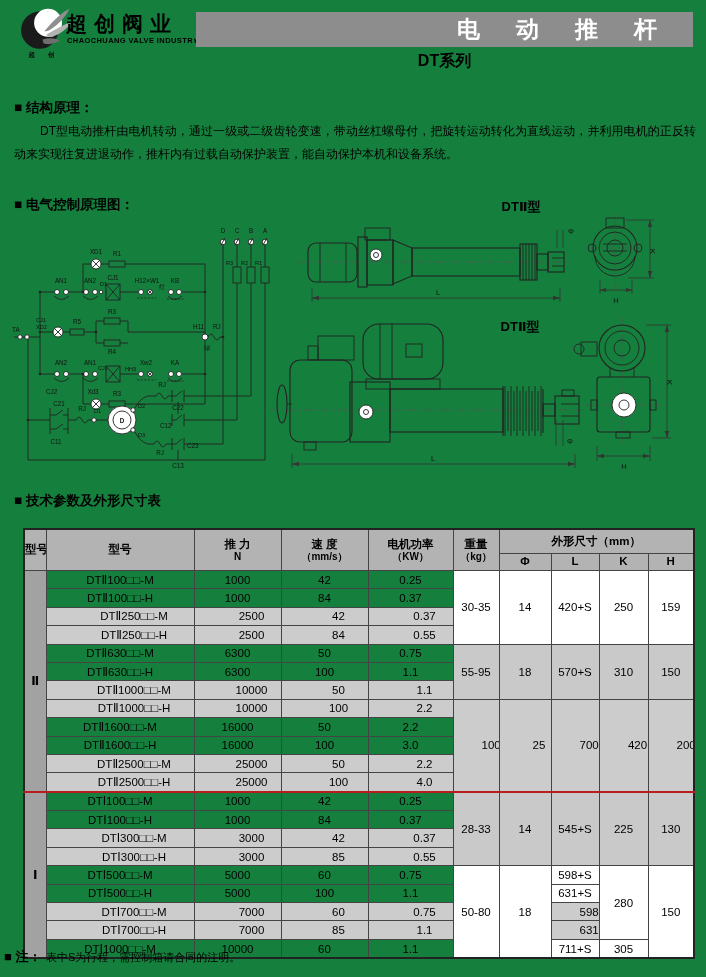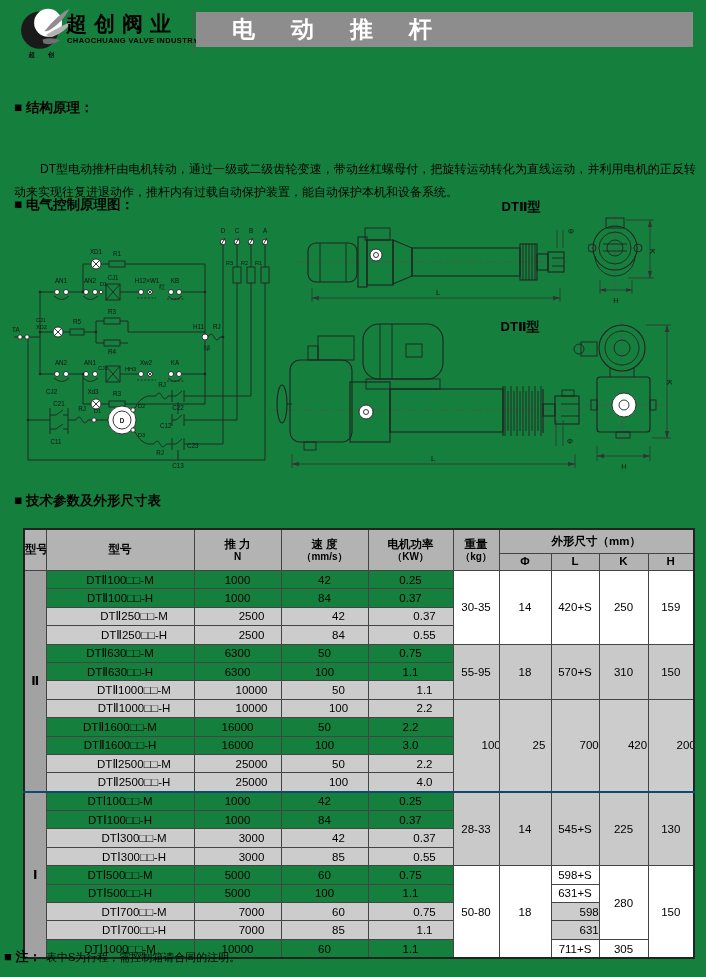--- a/index.html
+++ b/index.html
@@ -6,28 +6,28 @@
   #page{position:relative;width:706px;height:977px;background:#15803d;overflow:hidden;
         font-family:"Liberation Sans","DejaVu Sans",sans-serif;color:#000;}
   .abs{position:absolute;}
 
   
   #logo-block{left:10px;top:6px;width:186px;height:54px;}
   #company-cn{left:66px;top:10px;font-size:21px;font-weight:bold;letter-spacing:7px;white-space:nowrap;}
   #company-en{left:67px;top:36px;font-size:7.5px;font-weight:bold;letter-spacing:0.4px;white-space:nowrap;}
   #logo-divider{left:193px;top:9px;width:1px;height:42px;background:#555;}
   #banner{left:196px;top:12px;width:497px;height:35px;background:#8d8d8d;
-          color:#fff;font-size:23px;font-weight:bold;line-height:35px;text-align:left;
+          color:#fff;font-size:23px;font-weight:bold;line-height:35px;text-align:right;
           letter-spacing:36px;text-indent:36px;white-space:nowrap;}
   #series-sub{left:196px;top:51px;width:497px;text-align:center;font-size:16px;font-weight:bold;}
 
   .sec-head{font-size:13.5px;font-weight:bold;}
   #head-structure{left:14px;top:99px;}
   #para-structure{left:14px;top:120px;width:682px;font-size:12px;line-height:23px;
-                  text-align:justify;text-indent:26px;margin-top:38px;}
+                  text-align:justify;text-indent:26px;}
   #head-electric{left:14px;top:196px;}
   #head-table{left:14px;top:492px;}
 
   
   .k{stroke:#222;stroke-width:0.9;fill:none;}
   .k2{stroke:#222;stroke-width:1.1;fill:none;}
   .wc{fill:#fff;stroke:#222;stroke-width:0.9;}
   .dot{fill:#222;stroke:none;}
   .cx{stroke:#555;stroke-width:0.7;stroke-dasharray:9 3 2 3;fill:none;}
   .dsh{stroke:#222;stroke-width:0.8;stroke-dasharray:2 1.6;fill:none;}
@@ -45,21 +45,21 @@
         border:2px solid #222;}
   th,td{border:1px solid #444;text-align:center;padding:0;overflow:hidden;white-space:nowrap;}
   thead th{background:#b3b3b3;font-weight:bold;font-size:11.5px;line-height:1.15;}
   thead tr:first-child th{height:23px;}
   thead tr:last-child th{height:16px;}
   tbody td{height:17.4px;}
   td.series{background:#a2a2a2;font-weight:bold;font-size:12px;}
   tr.shaded td{background:#cccccc;padding-left:28px;}
   td.grp{background:#ffffff;}
   td.grp.gray{background:#c9c9c9;}
-  tr.section-start td{border-top:2px solid #0c4a6e;}
+  tr.section-start td{border-top:2px solid #b91c1c;}
   .unit{font-size:10px;font-weight:bold;}
 
   #note-line{left:4px;top:947px;width:680px;}
   #note-prefix{font-size:13px;font-weight:bold;}
   #note-text{font-size:11px;}
 </style>
 </head>
 <body>
 
 <div id="page">
@@ -69,20 +69,21 @@
     <circle cx="34" cy="18" r="15" fill="#ffffff"></circle>
     <path d="M30 27 Q46 8 57 3 Q50 17 37 25 Q33 28 30 27 Z" fill="#8f8f8f"></path>
     <path d="M32 31 Q50 20 60 17 Q51 29 39 33 Q34 34 32 31 Z" fill="#b2b2b2"></path>
     <path d="M28 36 Q39 33 47 37 Q38 43 29 40 Z" fill="#6f6f6f"></path>
     <text x="13" y="55" style="font-size:7px;font-weight:bold;letter-spacing:6px;fill:#111;">超 创</text>
   </svg>
   <div class="abs" id="company-cn">超创阀业</div>
   <div class="abs" id="company-en">CHAOCHUANG VALVE INDUSTRY</div>
   <div class="abs" id="logo-divider"></div>
   <div class="abs" id="banner">电动推杆</div>
+  <div class="abs" id="series-sub">DT系列</div>
 
   <div class="abs sec-head" id="head-structure">■ 结构原理：</div>
   <div class="abs" id="para-structure">DT型电动推杆由电机转动，通过一级或二级齿轮变速，带动丝杠螺母付，把旋转运动转化为直线运动，并利用电机的正反转动来实现往复进退动作，推杆内有过载自动保护装置，能自动保护本机和设备系统。</div>
 
   <div class="abs sec-head" id="head-electric">■ 电气控制原理图：</div>
 
   <svg class="abs" style="left:10px;top:222px;" width="278" height="248" viewBox="0 0 278 248">
 
     <path class="k" d="M18 115 V238 M18 238 H255 M195 42 V182"></path>
 

